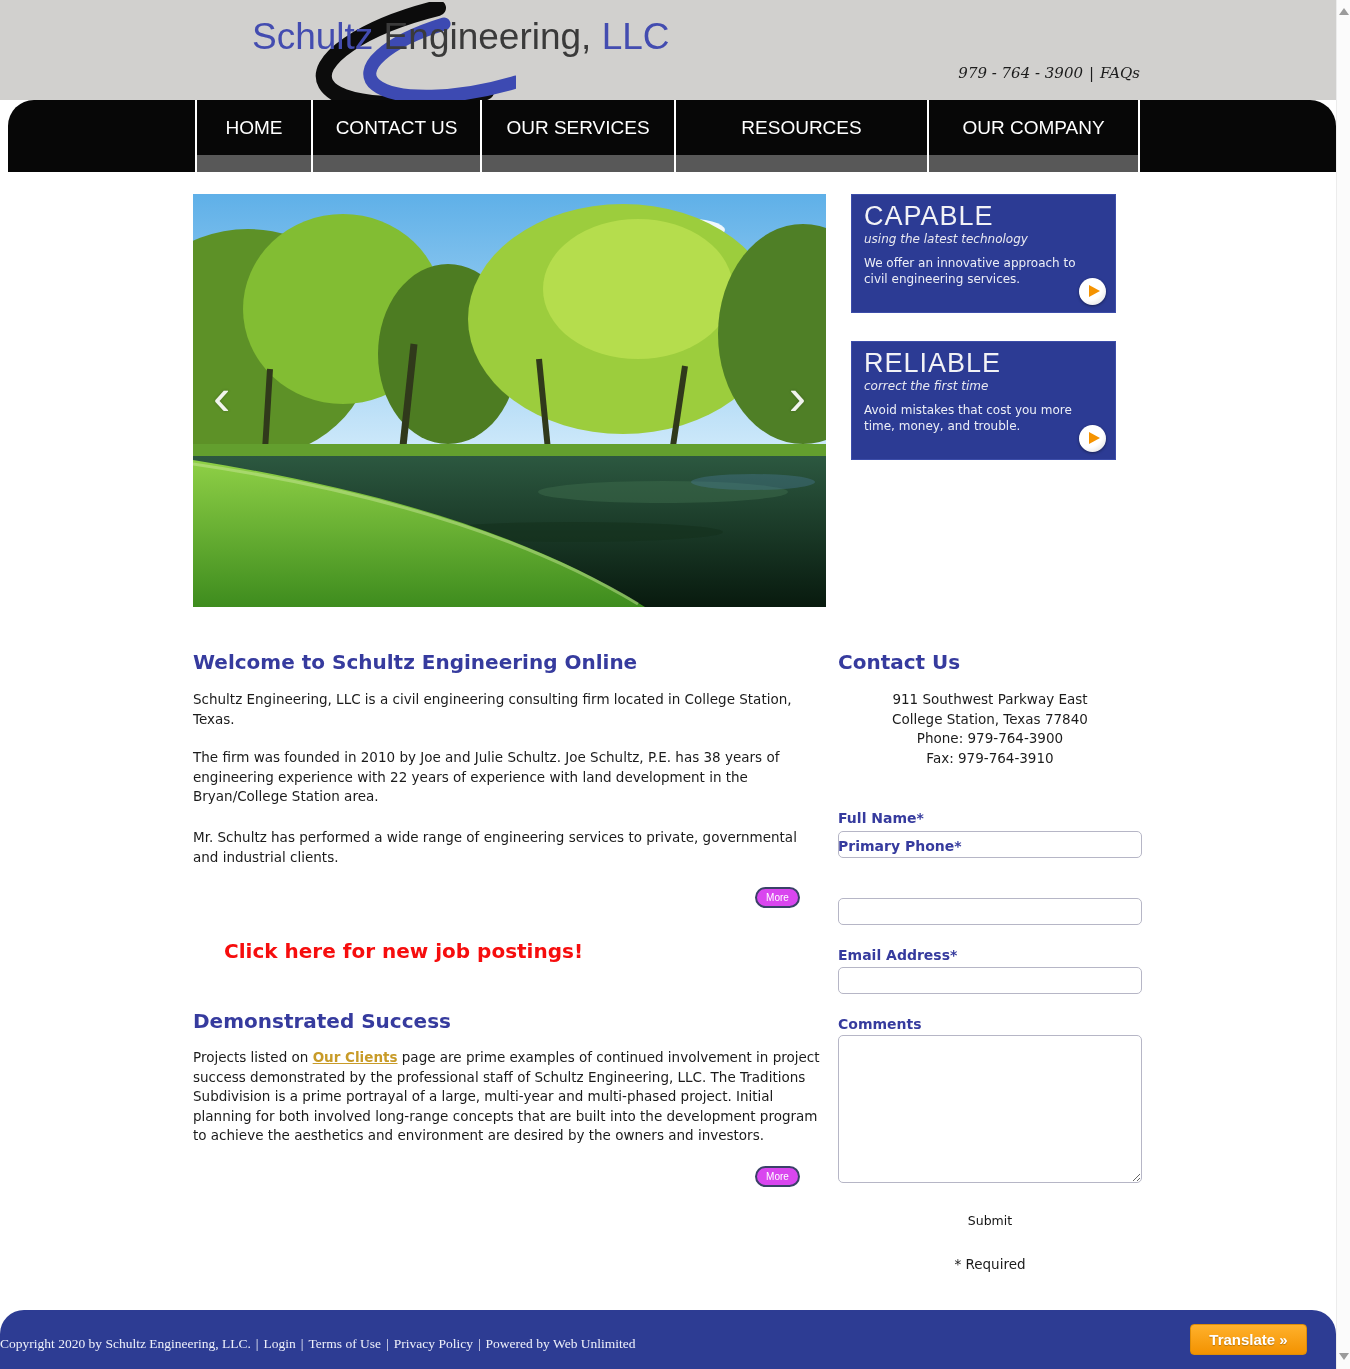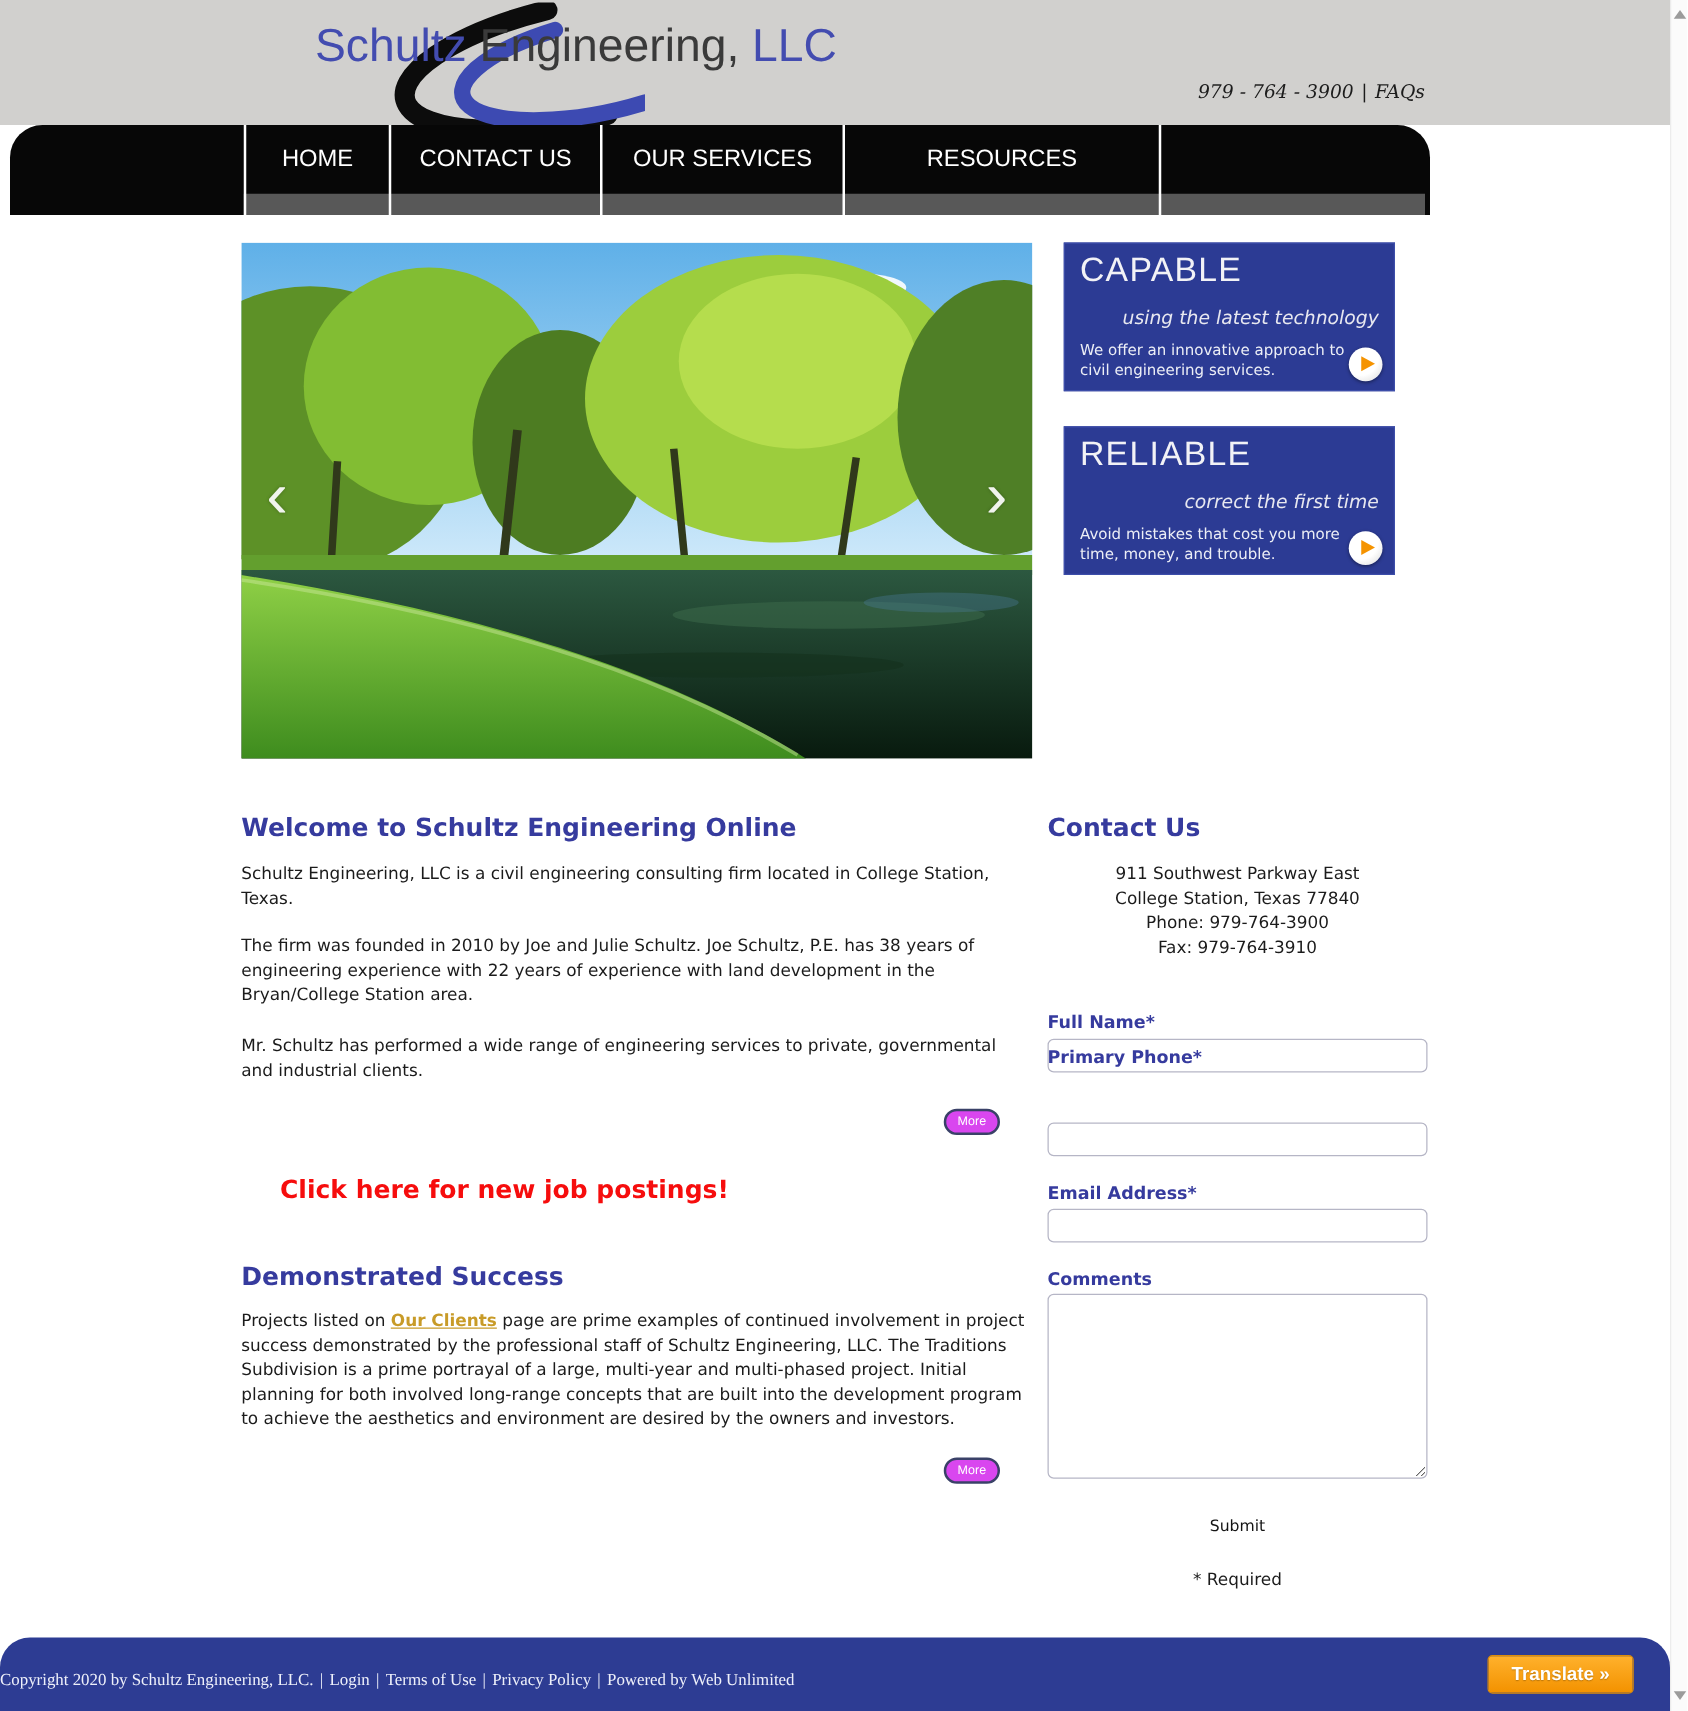--- a/index.html
+++ b/index.html
@@ -10,38 +10,38 @@
   .header { position:absolute; left:0; top:0; width:1336px; height:100px; background:#d1d0ce; }
   .logo { position:absolute; left:186px; top:0; width:520px; height:100px; }
   .logo-swoosh { position:absolute; left:0; top:2px; }
   .logo-text { position:absolute; left:66px; top:16px; font-family:"Liberation Sans", sans-serif; font-size:37px; font-weight:500; white-space:nowrap; }
   .logo-blue { color:#434cb0; }
   .logo-dark { color:#3a3a3a; }
   .header-contact { position:absolute; right:196px; top:64px; font-family:"DejaVu Serif", serif; font-style:italic; font-size:15px; color:#1c1c1c; white-space:nowrap; }
   .header-contact .divider { font-style:normal; padding:0 6px; }
 
   
-  .nav { position:absolute; left:8px; top:100px; width:1136px; height:72px; background:#070707; border-radius:26px 26px 0 0; }
+  .nav { position:absolute; left:8px; top:100px; width:1328px; height:72px; background:#070707; border-radius:26px 26px 0 0; }
   .nav-strip { position:absolute; left:187px; top:55px; width:945px; height:17px; background:#585858; }
   .nav-menu { position:absolute; left:187px; top:0; height:72px; display:flex; }
   .nav-item { height:72px; border-right:2px solid #ffffff; color:#fff; font-family:"Liberation Sans", sans-serif; font-size:19px; display:flex; align-items:center; justify-content:center; padding-bottom:17px; cursor:pointer; }
   .nav-item:first-child { border-left:2px solid #ffffff; }
   .nw1{width:118px}.nw2{width:169px}.nw3{width:194px}.nw4{width:253px}.nw5{width:211px}
 
   
   .carousel { position:absolute; left:193px; top:194px; width:633px; height:413px; overflow:hidden; }
   .carousel svg { display:block; }
   .car-arrow { position:absolute; top:50%; transform:translateY(-58%); color:rgba(255,255,255,0.92); font-size:52px; font-weight:100; line-height:1; cursor:pointer; font-family:"Liberation Sans", sans-serif; text-shadow:0 0 3px rgba(0,0,0,0.25); }
   .car-prev { left:20px; } .car-next { right:20px; }
 
   
   .promo { position:absolute; left:851px; width:265px; height:119px; background:#2c3b94; border:1px solid #3c4da9; color:#fff; padding:8px 12px 6px 12px; }
   .promo-1{top:194px}.promo-2{top:341px}.promo-3{top:488px}
   .promo-title { font-family:"Liberation Sans", sans-serif; font-weight:400; font-size:27px; letter-spacing:1px; line-height:1; color:#f2f2f6; }
-  .promo-tagline { font-style:italic; font-size:15px; color:#e8e8f0; margin-top:15px;text-align:right; }
+  .promo-tagline { font-style:italic; font-size:12px; color:#e8e8f0; margin-top:2px; }
   .promo-body { font-size:12px; line-height:1.32; color:#eceef6; margin-top:10px; padding-right:26px; }
   .promo-play { position:absolute; right:9px; bottom:7px; width:27px; height:27px; border-radius:50%; background:radial-gradient(circle at 35% 30%, #ffffff 55%, #d8d8d8); box-shadow:0 1px 3px rgba(0,0,0,0.45); cursor:pointer; }
   .promo-play::after { content:""; position:absolute; left:10px; top:7px; border-left:11px solid #f59300; border-top:6.5px solid transparent; border-bottom:6.5px solid transparent; }
 
   
   .h-blue { position:absolute; left:193px; font-size:20px; font-weight:bold; color:#363b9e; }
   .h-red { position:absolute; left:193px; font-size:20px; font-weight:bold; color:#f60d0d; cursor:pointer;margin-left:31px; }
   .para { position:absolute; left:193px; width:633px; font-size:13.5px; line-height:1.45; color:#1b1b1b; }
   .more-btn { position:absolute; left:755px; width:45px; height:21px; border-radius:11px; background:#d946ef; border:2px solid #3a4168; color:#fff; font-size:10px; font-family:"Liberation Sans", sans-serif; cursor:pointer; line-height:16px; text-align:center; }
   .link-gold { color:#c89b28; font-weight:bold; text-decoration:underline; cursor:pointer; }
@@ -87,20 +87,21 @@
     </div>
   </div>
 
   <div class="nav">
     <div class="nav-strip"></div>
     <div class="nav-menu">
       <div class="nav-item nw1">HOME</div>
       <div class="nav-item nw2">CONTACT US</div>
       <div class="nav-item nw3">OUR SERVICES</div>
       <div class="nav-item nw4">RESOURCES</div>
+      <div class="nav-item nw5">OUR COMPANY</div>
     </div>
   </div>
 
   <div class="carousel">
     <svg width="633" height="413" viewBox="0 0 633 413" preserveAspectRatio="none">
       <defs>
         <linearGradient id="sky" x1="0" y1="0" x2="0" y2="1">
           <stop offset="0" stop-color="#5fb0e8"></stop>
             <stop offset="1" stop-color="#d4ecfb"></stop>
         </linearGradient>

